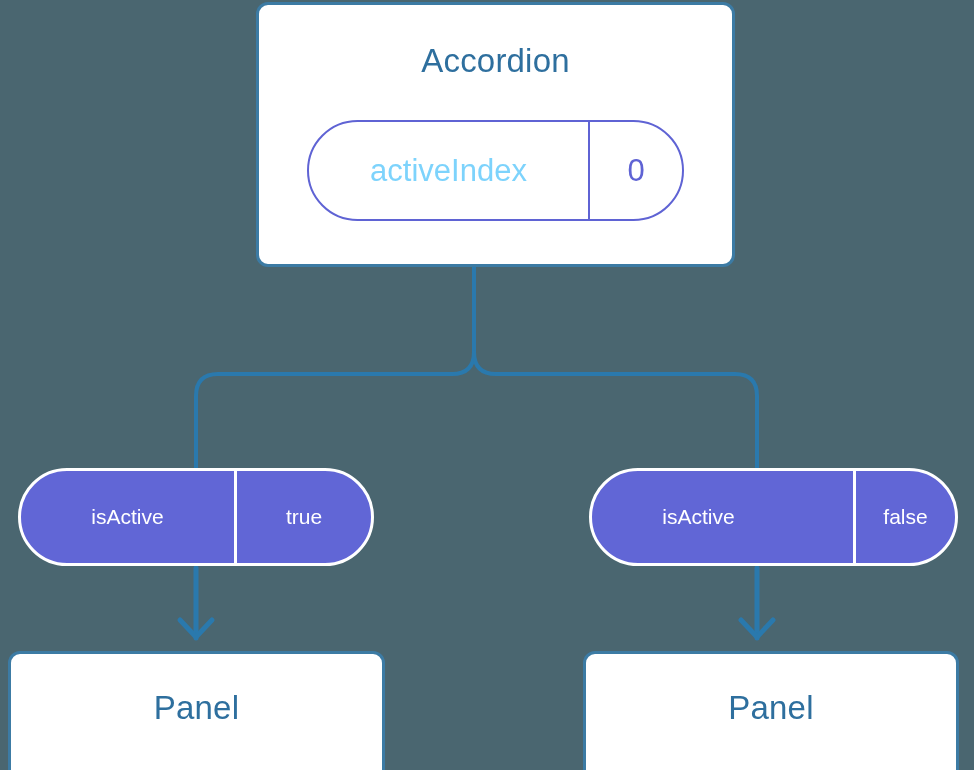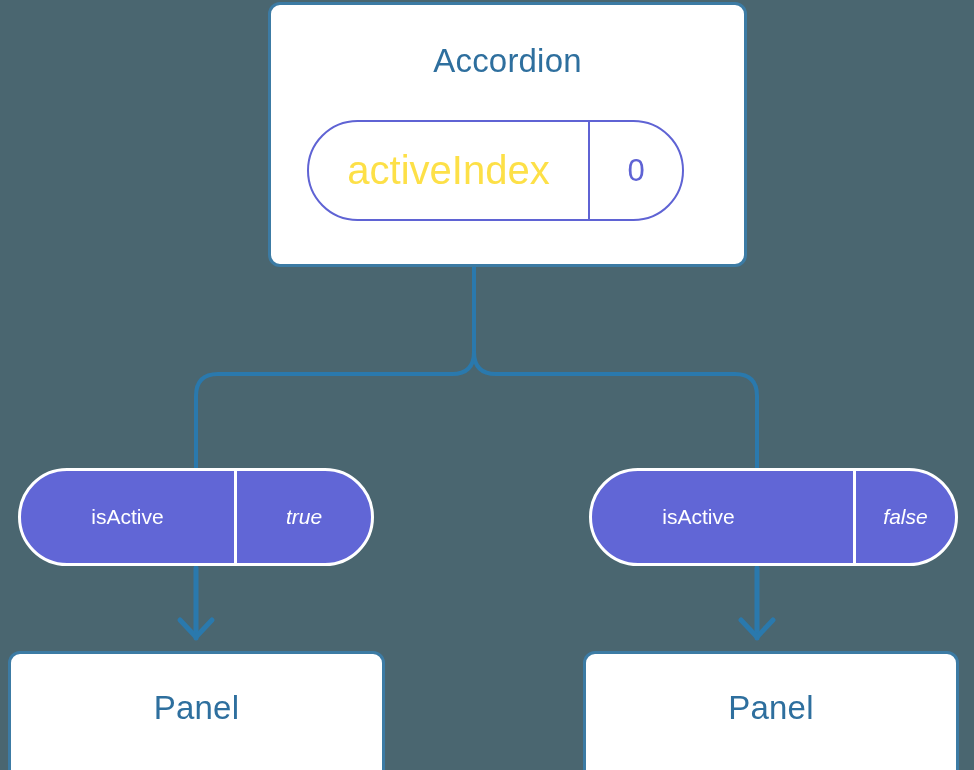--- a/index.html
+++ b/index.html
@@ -55,21 +55,20 @@
   }
 
   
   #accordion-card {
     left: 256px;
     top: 2px;
     width: 479px;
     height: 265px;
     justify-content: flex-start;
     padding-top: 37px;
-    margin-left: 12px;
   }
 
   
   .pill {
     position: absolute;
     z-index: 3;
     display: flex;
     align-items: stretch;
     box-sizing: border-box;
     border-radius: 999px;
@@ -82,22 +81,22 @@
     box-sizing: border-box;
     white-space: nowrap;
   }
 
   
   .pill-outline {
     border: 2px solid #5f63d4;
     background: transparent;
   }
   .pill-outline .pill-key {
-    color: #fde047;
-    font-size: 40px;
+    color: #7dd3fc;
+    font-size: 31px;
     padding: 0 22px;
   }
   .pill-outline .pill-val {
     color: #5f63d4;
     font-size: 31px;
     padding: 0 26px;
     border-left: 2px solid #5f63d4;
   }
 
   #active-index-pill {
@@ -114,21 +113,20 @@
     background: #6166d6;
     border: 3px solid #ffffff;
   }
   .pill-filled .pill-key,
   .pill-filled .pill-val {
     color: #ffffff;
     font-size: 21px;
   }
   .pill-filled .pill-val {
     border-left: 3px solid #ffffff;
-    font-style: italic;
   }
 
   #is-active-pill-left {
     left: 18px;
     top: 468px;
     width: 356px;
     height: 98px;
   }
   #is-active-pill-left .pill-key { width: 213px; }
   #is-active-pill-left .pill-val { flex: 1; }

